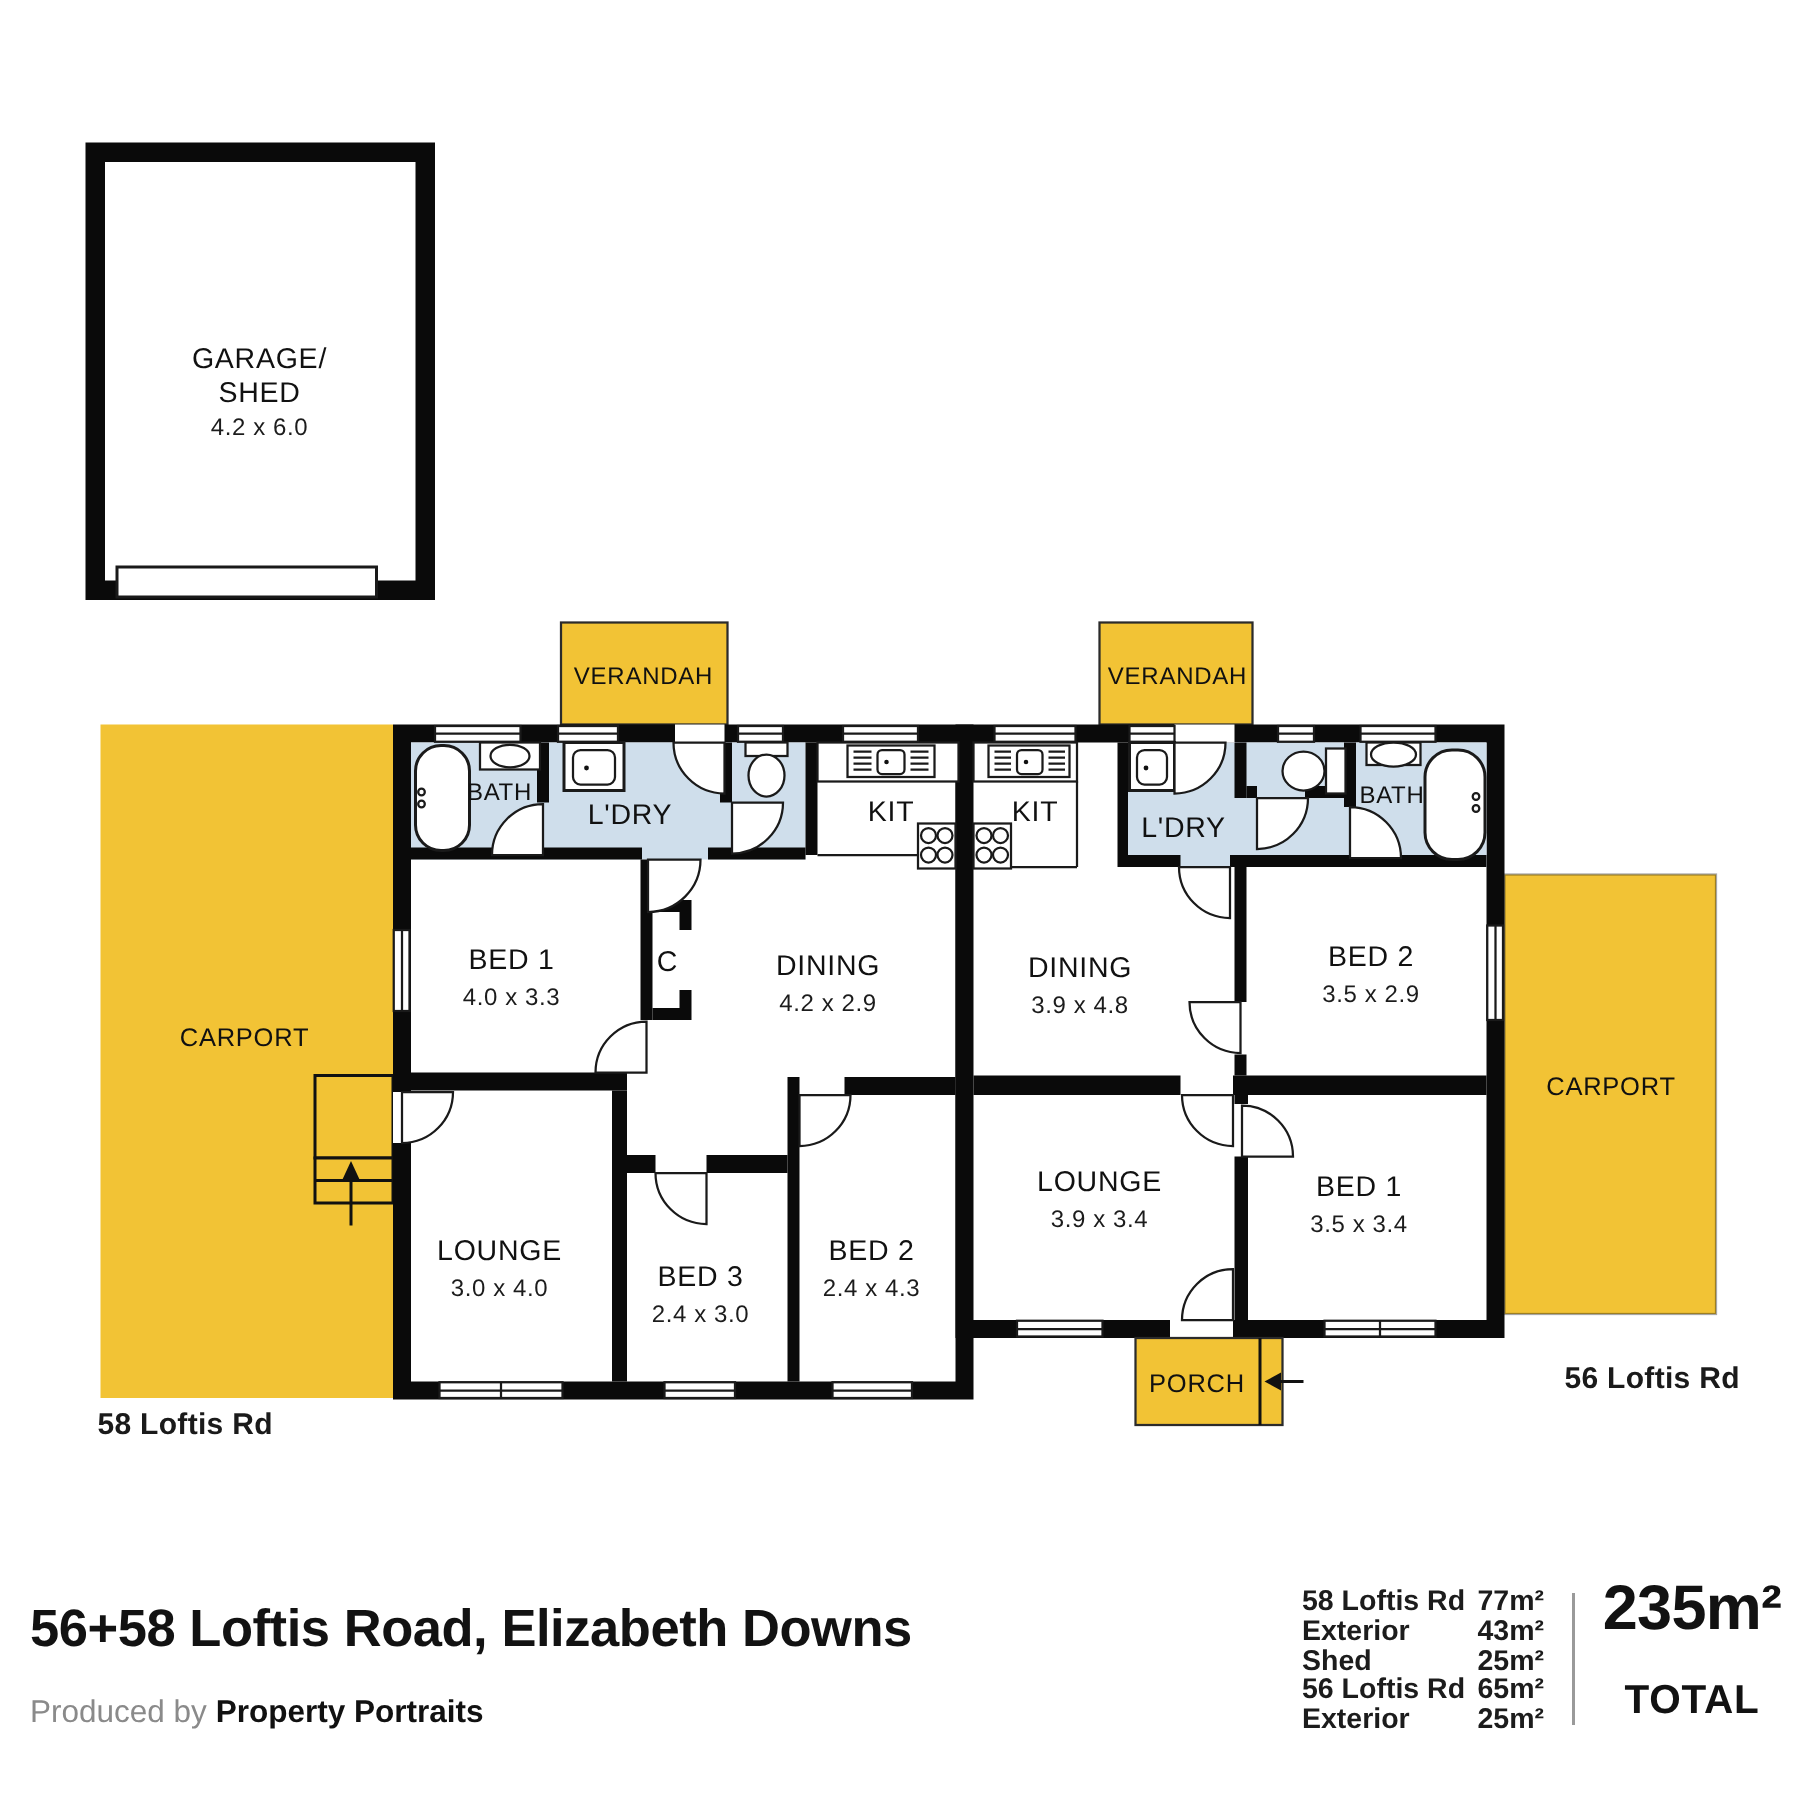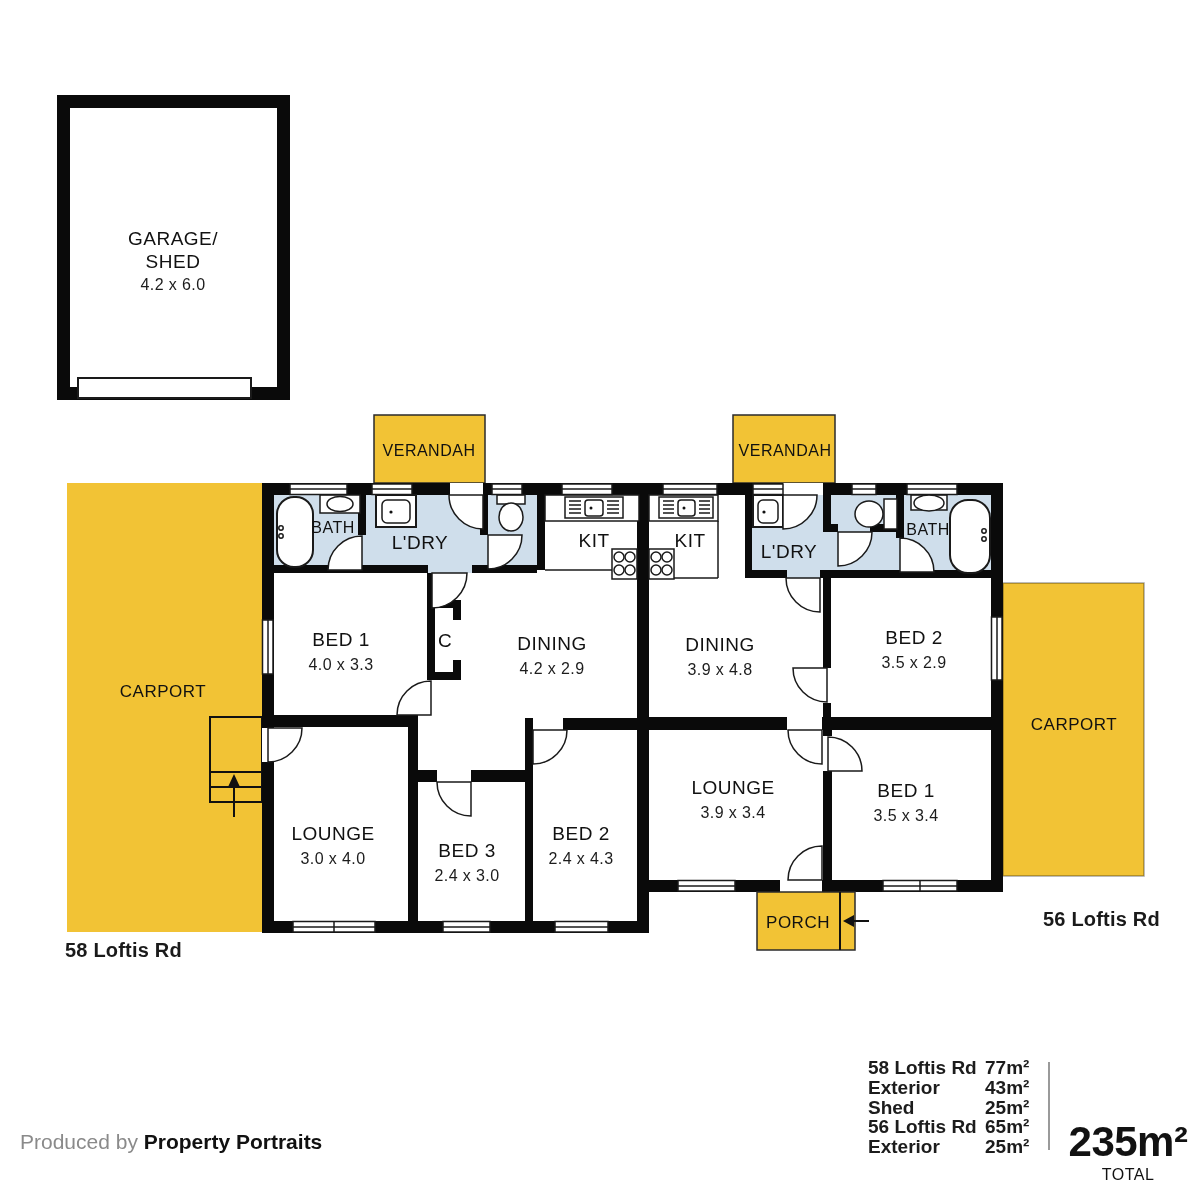--- a/index.html
+++ b/index.html
@@ -30,23 +30,23 @@
   
   .street-label{position:absolute;font-size:20px;font-weight:700;color:#1a1a1a;letter-spacing:.2px;}
   .title{position:absolute;left:20px;top:1066px;font-size:35px;font-weight:700;color:#121212;letter-spacing:-.3px;}
   .disclaimer{position:absolute;left:21px;top:1108px;font-size:12.5px;color:#222;}
   .credit{position:absolute;left:20px;top:1130px;font-size:21px;color:#8a8a8a;}
   .credit b{color:#111;font-weight:700;}
   .areas{position:absolute;left:868px;top:1058px;font-size:19px;font-weight:700;color:#1c1c1c;line-height:19.8px;}
   .areas .row{display:flex;}
   .areas .lab{width:117px;}
   .divider{position:absolute;left:1048px;top:1062px;width:2px;height:88px;background:#9a9a9a;}
-  .total-wrap{position:absolute;left:1058px;top:1118px;width:140px;text-align:center;color:#121212;}
+  .total-wrap{position:absolute;left:1058px;top:1048px;width:140px;text-align:center;color:#121212;}
   .total-big{font-size:42px;font-weight:700;letter-spacing:-.5px;}
-  .total-lab{font-size:16px;font-weight:400;margin-top:0;letter-spacing:.5px;}
+  .total-lab{font-size:27px;font-weight:700;margin-top:22px;letter-spacing:.5px;}
 </style>
 </head>
 <body>
 
 <div class="canvas">
   <svg width="1200" height="1020" viewBox="0 0 1200 1020">
 
     <g>
       <rect x="67" y="483" width="195" height="449" class="fill-yellow"></rect>
     </g>
@@ -296,20 +296,21 @@
       <text x="906" y="797" class="t-room">BED 1</text>
       <text x="906" y="821" class="t-dims">3.5 x 3.4</text>
     </g>
   </svg>
 
   
   <div class="street-label" style="left:65px;top:939px;">58 Loftis Rd</div>
   <div class="street-label" style="left:1043px;top:908px;">56 Loftis Rd</div>
 
   
+  <div class="title">56+58 Loftis Road, Elizabeth Downs</div>
   <div class="credit"><span>Produced by </span><b>Property Portraits</b></div>
 
   <div class="areas">
     <div class="row">
         <span class="lab">58 Loftis Rd</span>
         <span>77m²</span>
       </div>
     <div class="row">
         <span class="lab">Exterior</span>
         <span>43m²</span>

